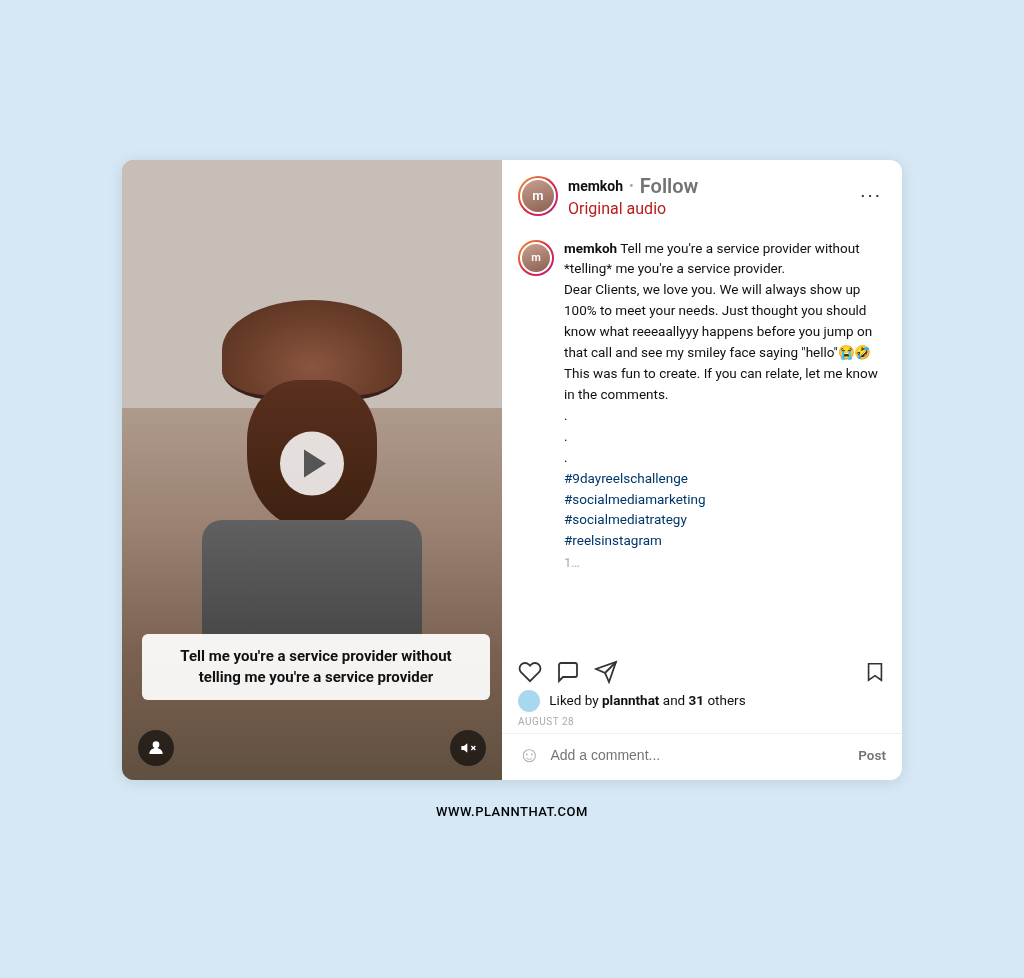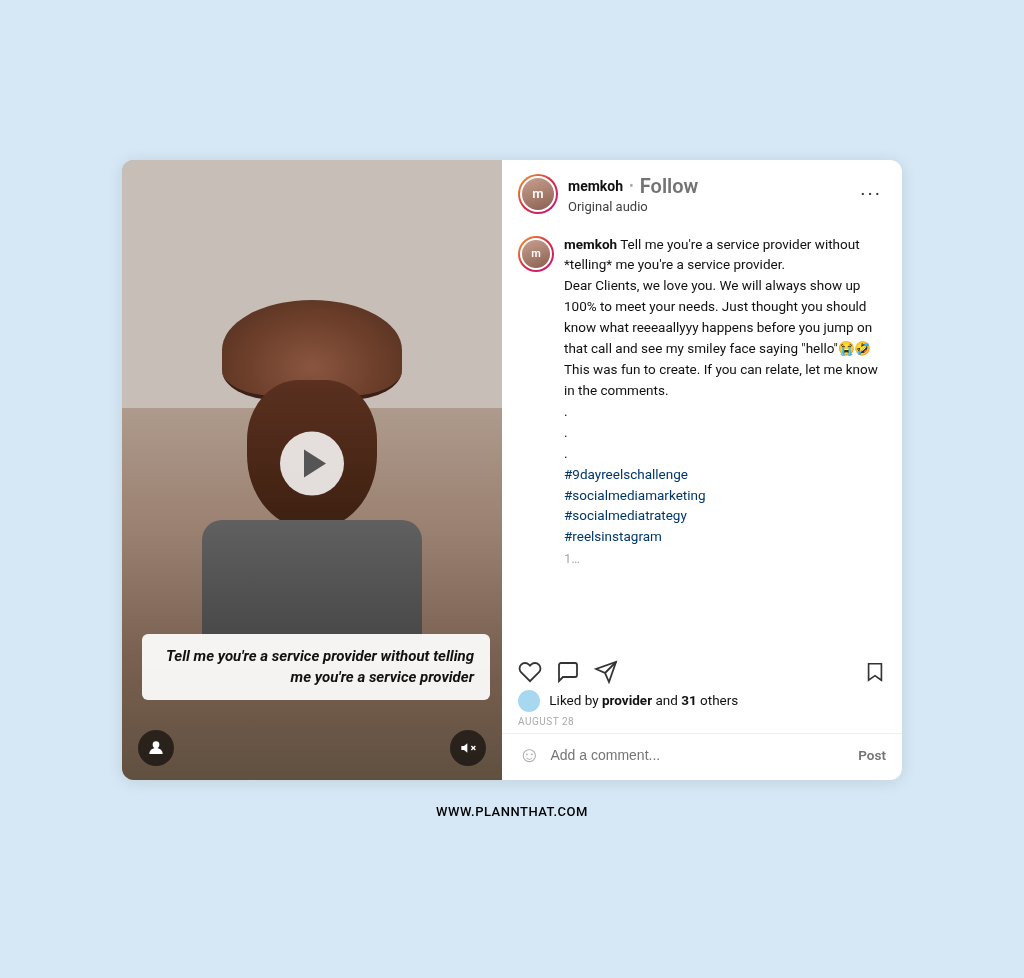--- a/index.html
+++ b/index.html
@@ -59,22 +59,21 @@
     
     .caption-overlay {
       position: absolute;
       bottom: 80px;
       left: 20px;
       right: 12px;
       background: rgba(255,255,255,0.93);
       border-radius: 6px;
       padding: 12px 16px;
       z-index: 10;
-      text-align: right;
-      font-style: italic;
+      text-align: center;
     }
     .caption-text {
       font-size: 15px;
       font-weight: 700;
       color: #111;
       line-height: 1.4;
     }
     
     .video-controls {
       position: absolute;
@@ -153,22 +152,22 @@
       color: #aaa;
       font-size: 14px;
     }
     .follow-btn {
       color: #737373;
       font-weight: 600;
       font-size: 20px;
       cursor: pointer;
     }
     .sub-text {
-      font-size: 13px;
-      color: #404040;
+      font-size: 16px;
+      color: #b91c1c;
       margin-top: 1px;
     }
     .more-btn {
       font-size: 20px;
       color: #333;
       cursor: pointer;
       padding: 0 4px;
       letter-spacing: 2px;
       line-height: 1;
     }
@@ -443,21 +442,21 @@
       </span>
       <span class="action-icon right">
         <svg width="22" height="24" viewBox="0 0 24 24" fill="none" stroke="#333" stroke-width="1.8">
           <polygon points="19 21 12 16 5 21 5 3 19 3 19 21"></polygon>
         </svg>
       </span>
     </div>
 
     <div class="likes-row">
       <span class="liker-dot"></span>
-      Liked by <strong>provider</strong> and <strong>31</strong> others
+      Liked by <strong>plannthat</strong> and <strong>31</strong> others
     </div>
 
     <div class="date-row">AUGUST 28</div>
 
     <div class="add-comment-row">
       <span class="emoji-icon">☺</span>
       <input class="comment-input" type="text" placeholder="Add a comment..." style="">
       <span class="post-link">Post</span>
     </div>
   </div>

